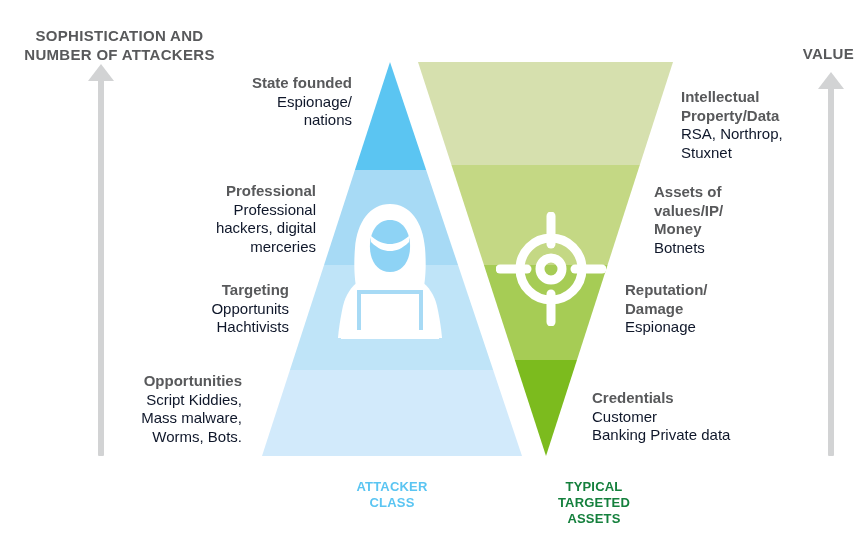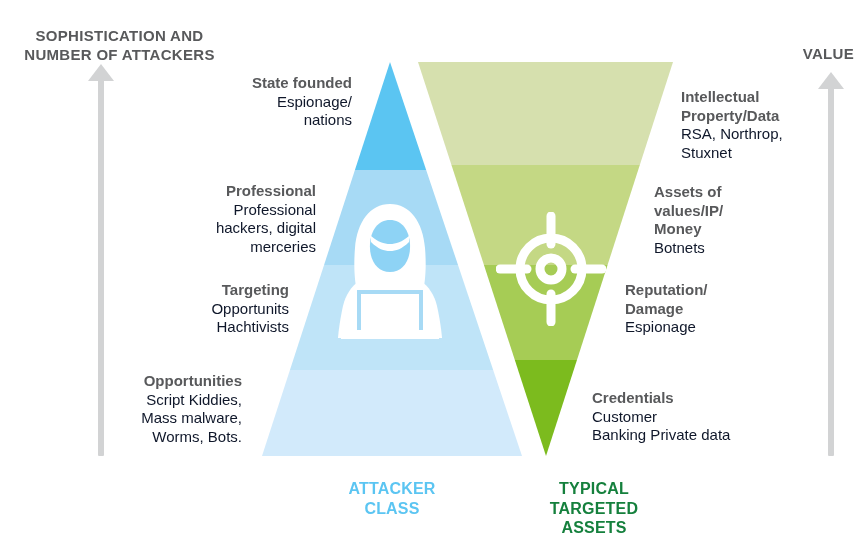--- a/index.html
+++ b/index.html
@@ -142,21 +142,21 @@
 
   #lbl-ip        { left: 681px; top: 88px;  width: 175px; }
   #lbl-assets    { left: 654px; top: 183px; width: 175px; }
   #lbl-rep       { left: 625px; top: 281px; width: 185px; }
   #lbl-cred      { left: 592px; top: 389px; width: 230px; }
 
   
   .legend-caption {
     position: absolute;
     font-weight: bold;
-    font-size: 16px;
+    font-size: 13px;
     line-height: 1.22;
     letter-spacing: 0.2px;
     white-space: pre-line;
   }
   #legend-attacker {
     left: 316px;
     top: 479px;
     width: 152px;
     text-align: center;
     color: #5BC5F2;

